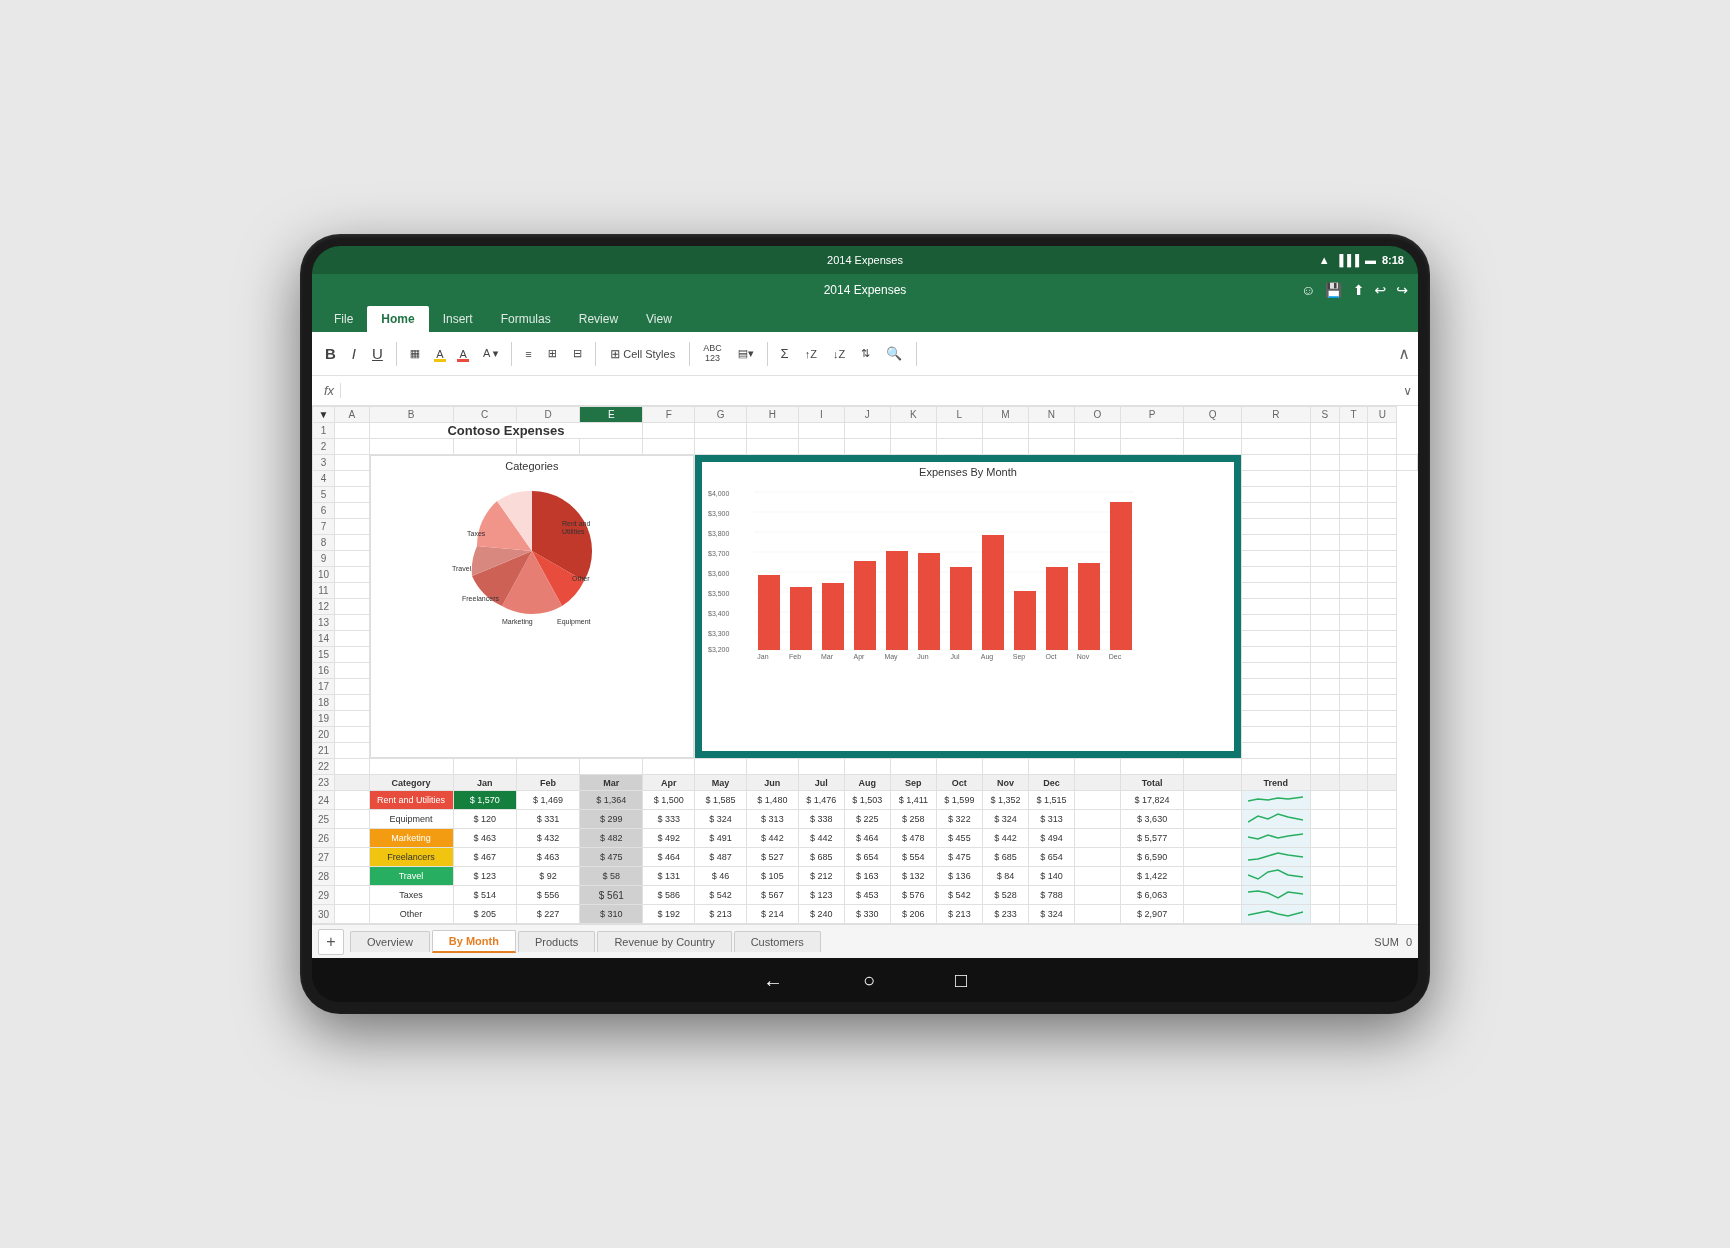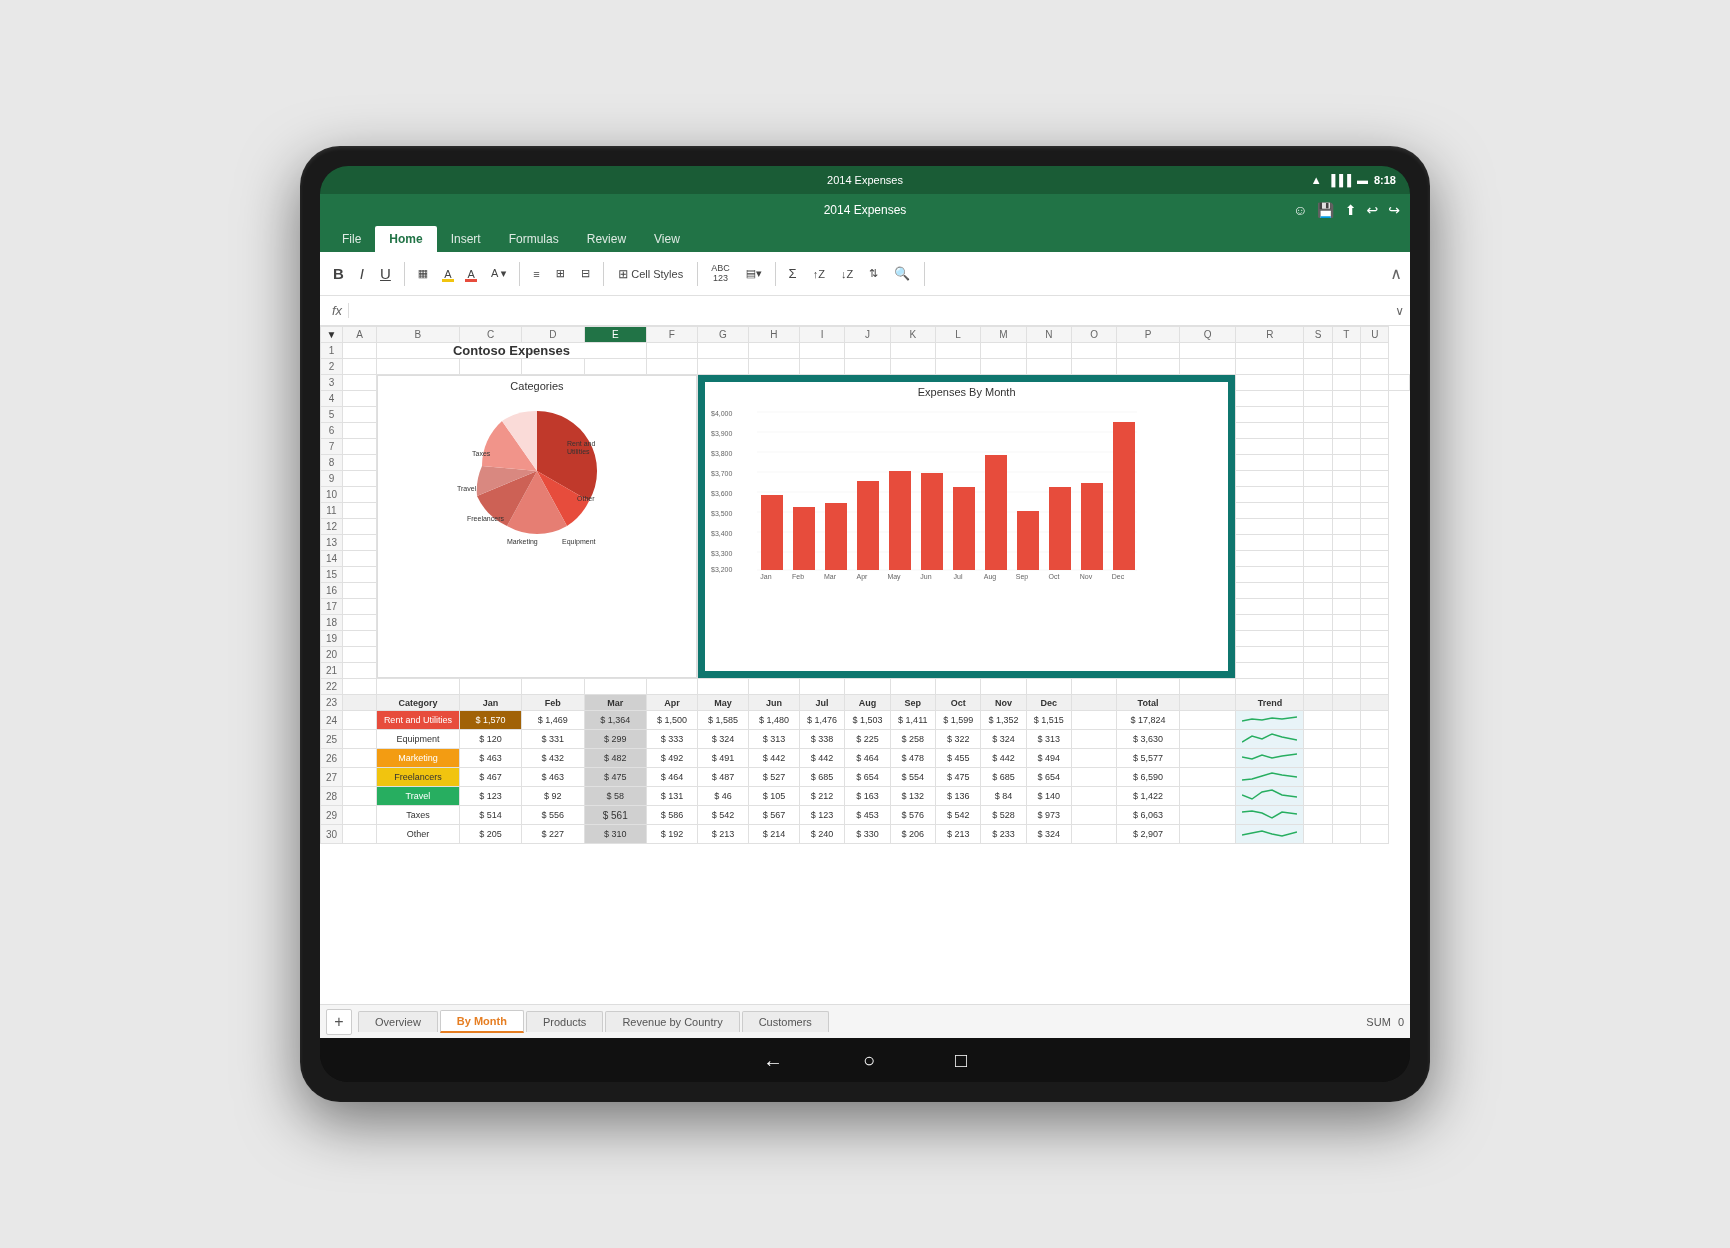--- a/index.html
+++ b/index.html
@@ -7,24 +7,24 @@
       background: #e8e8e8;
       display: flex;
       justify-content: center;
       align-items: center;
       min-height: 100vh;
       font-family: 'Segoe UI', Arial, sans-serif;
     }
 
     .device-outer {
       width: 1130px;
-      height: 956px;
+      height: 780px;
       background: #1a1a1a;
       border-radius: 40px;
-      padding: 20px;
+      padding: 12px;
       box-shadow: 0 20px 60px rgba(0,0,0,0.5), inset 0 2px 4px rgba(255,255,255,0.1);
       position: relative;
     }
 
     .device-inner {
       width: 100%;
       height: 100%;
       background: #111;
       border-radius: 28px;
       overflow: hidden;
@@ -808,21 +808,21 @@
               <td class="num" style="font-weight:700; font-size:9px;">Trend</td>
               <td></td>
               <td></td>
               <td></td>
             </tr>
 
             <tr>
               <td class="row-header">24</td>
               <td></td>
               <td class="left" style="background:#e74c3c; color:white; font-size:9px;">Rent and Utilities</td>
-              <td class="num" style="background:#a16207; color:white; font-size:9px;text-align:center;">$ 1,570</td>
+              <td class="num" style="background:#15803d; color:white; font-size:9px;text-align:center;">$ 1,570</td>
               <td class="num" style="font-size:9px;">$ 1,469</td>
               <td class="num" style="background:#d0d0d0; font-size:9px;">$ 1,364</td>
               <td class="num" style="font-size:9px;">$ 1,500</td>
               <td class="num" style="font-size:9px;">$ 1,585</td>
               <td class="num" style="font-size:9px;">$ 1,480</td>
               <td class="num" style="font-size:9px;">$ 1,476</td>
               <td class="num" style="font-size:9px;">$ 1,503</td>
               <td class="num" style="font-size:9px;">$ 1,411</td>
               <td class="num" style="font-size:9px;">$ 1,599</td>
               <td class="num" style="font-size:9px;">$ 1,352</td>
@@ -964,21 +964,21 @@
               <td class="num" style="font-size:9px;">$ 556</td>
               <td class="num" style="background:#d0d0d0; font-size:10px;">$ 561</td>
               <td class="num" style="font-size:9px;">$ 586</td>
               <td class="num" style="font-size:9px;">$ 542</td>
               <td class="num" style="font-size:9px;">$ 567</td>
               <td class="num" style="font-size:9px;">$ 123</td>
               <td class="num" style="font-size:9px;">$ 453</td>
               <td class="num" style="font-size:9px;">$ 576</td>
               <td class="num" style="font-size:9px;">$ 542</td>
               <td class="num" style="font-size:9px;">$ 528</td>
-              <td class="num" style="font-size:9px;">$ 973</td>
+              <td class="num" style="font-size:9px;">$ 788</td>
               <td></td>
               <td class="num" style="font-size:9px;">$ 6,063</td>
               <td></td>
               <td class="trend-cell">
                 <svg width="55" height="16" viewBox="0 0 55 16">
                     <polyline points="0,6 10,5 20,7 30,12 40,6 55,8" fill="none" stroke="#27ae60" stroke-width="1.5"></polyline>
                   </svg>
               </td>
               <td></td>
                 <td></td>

